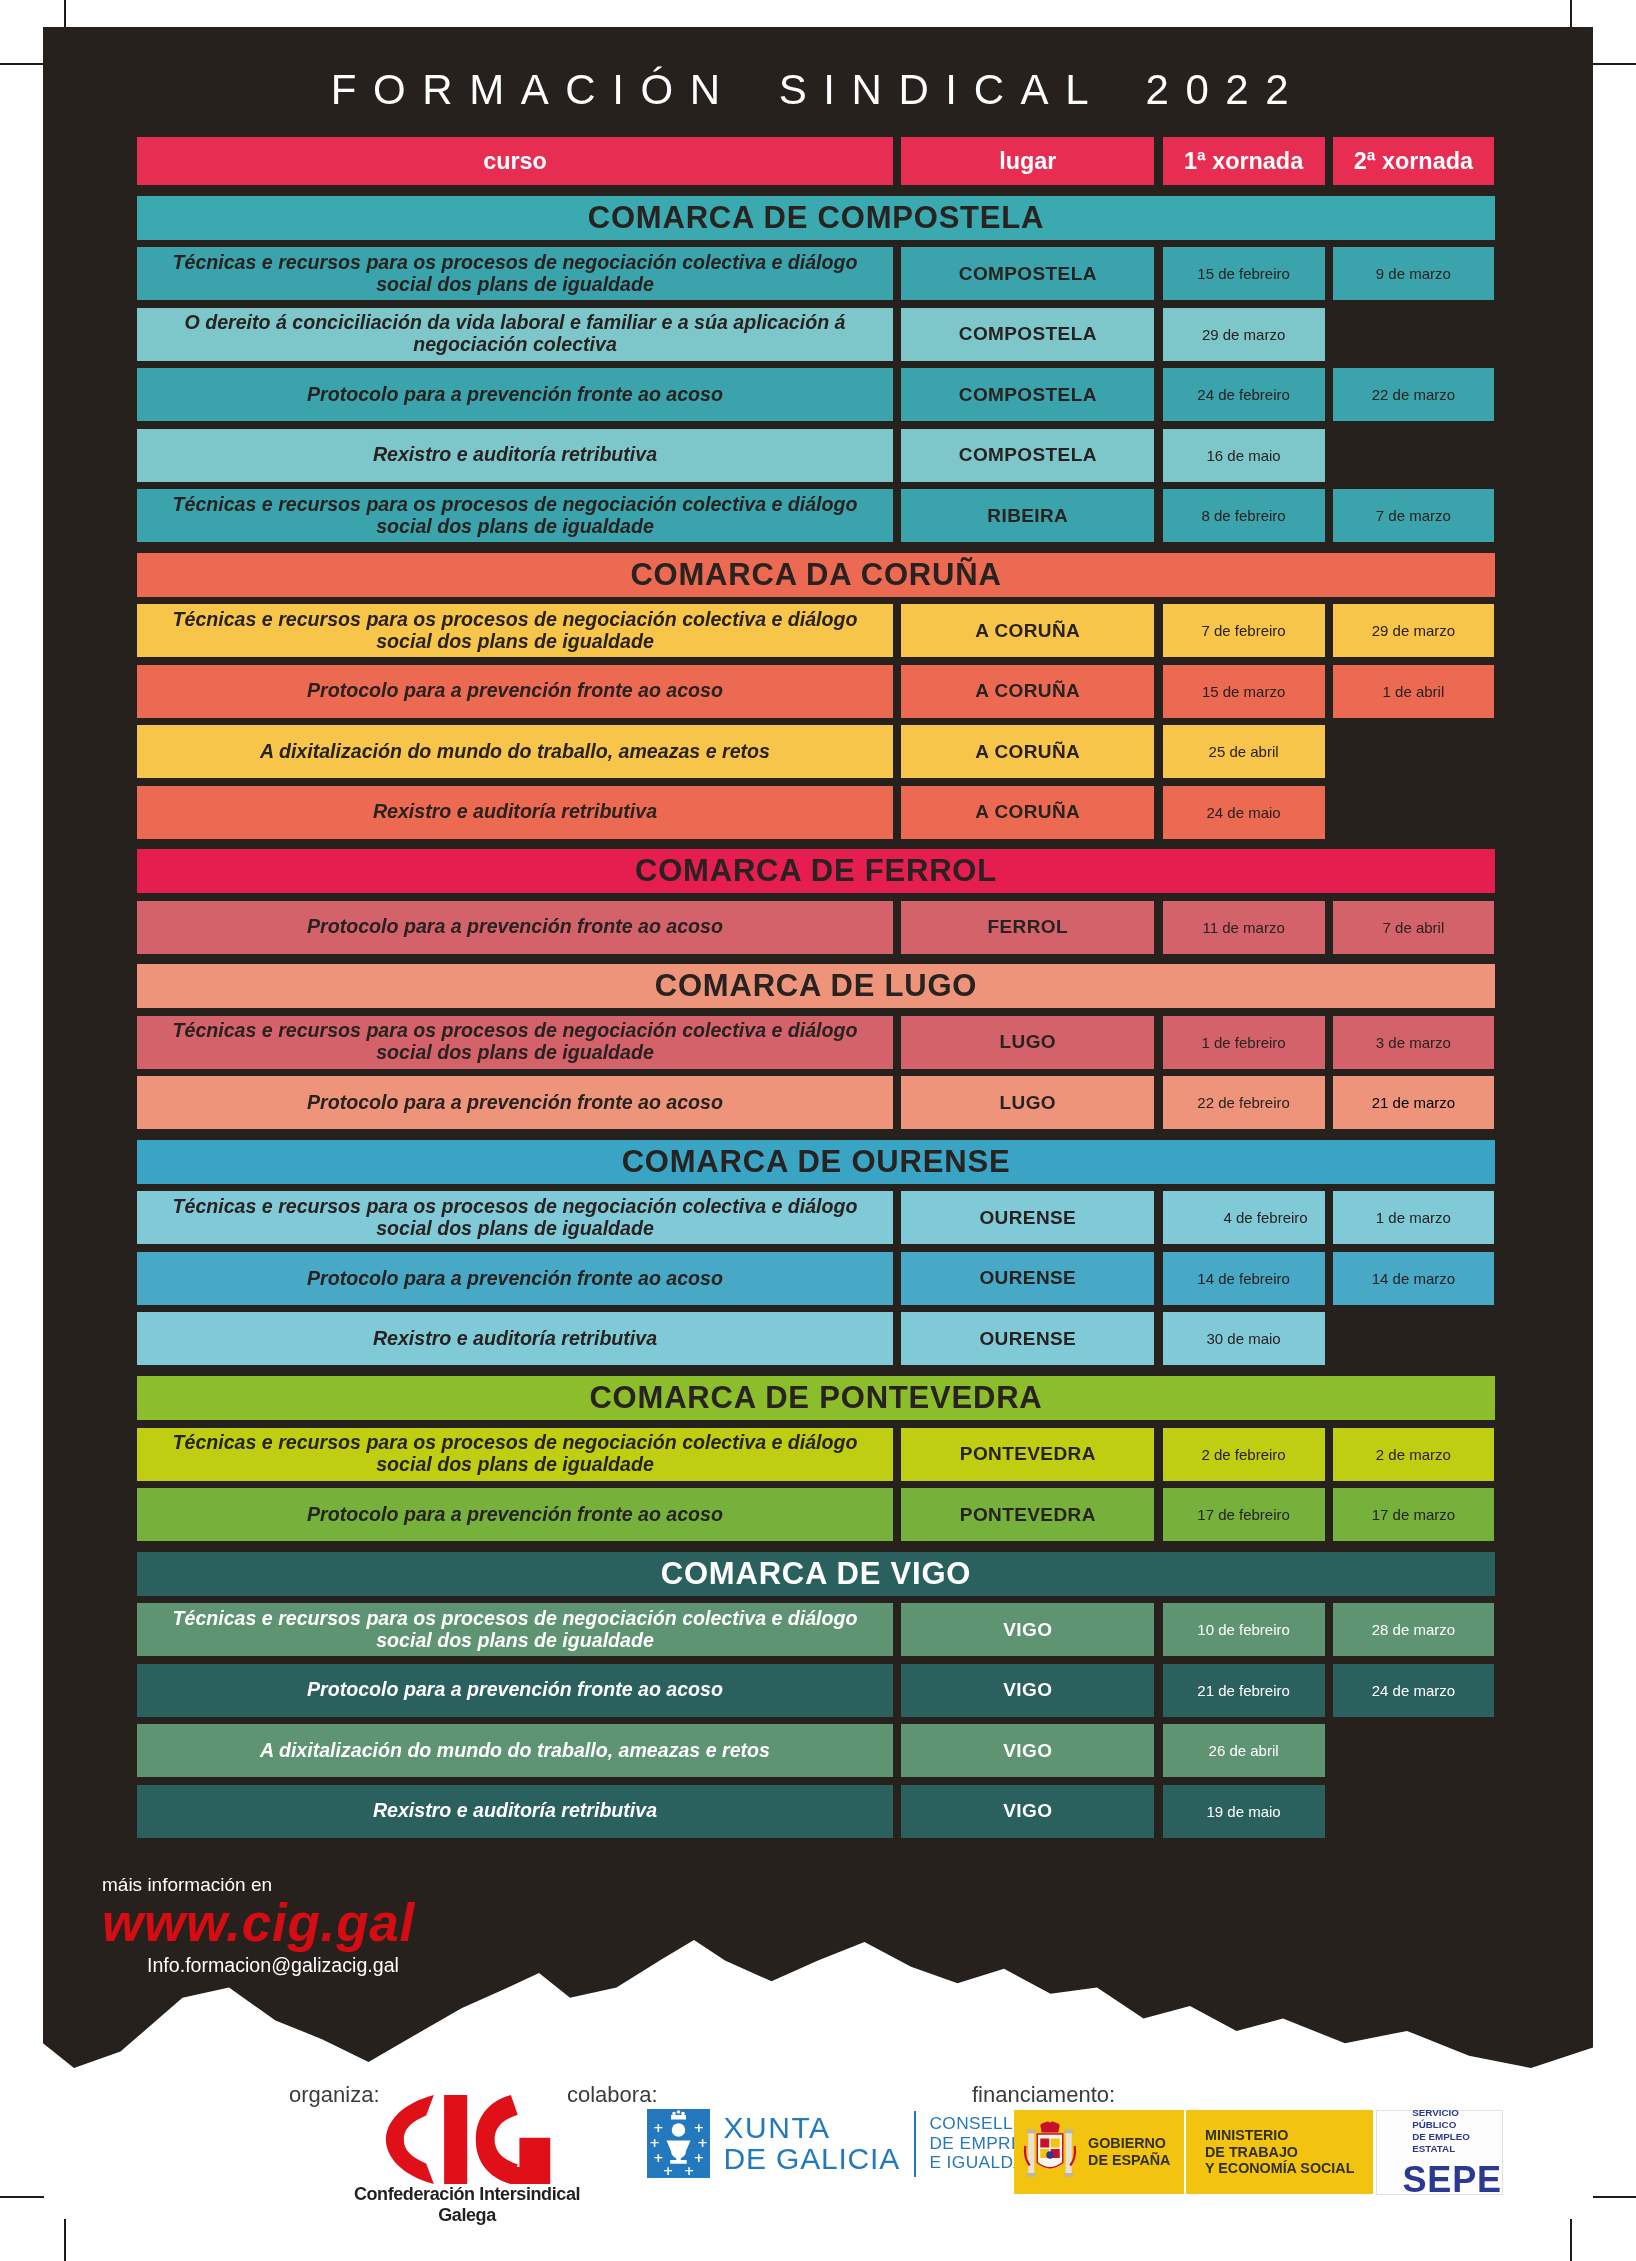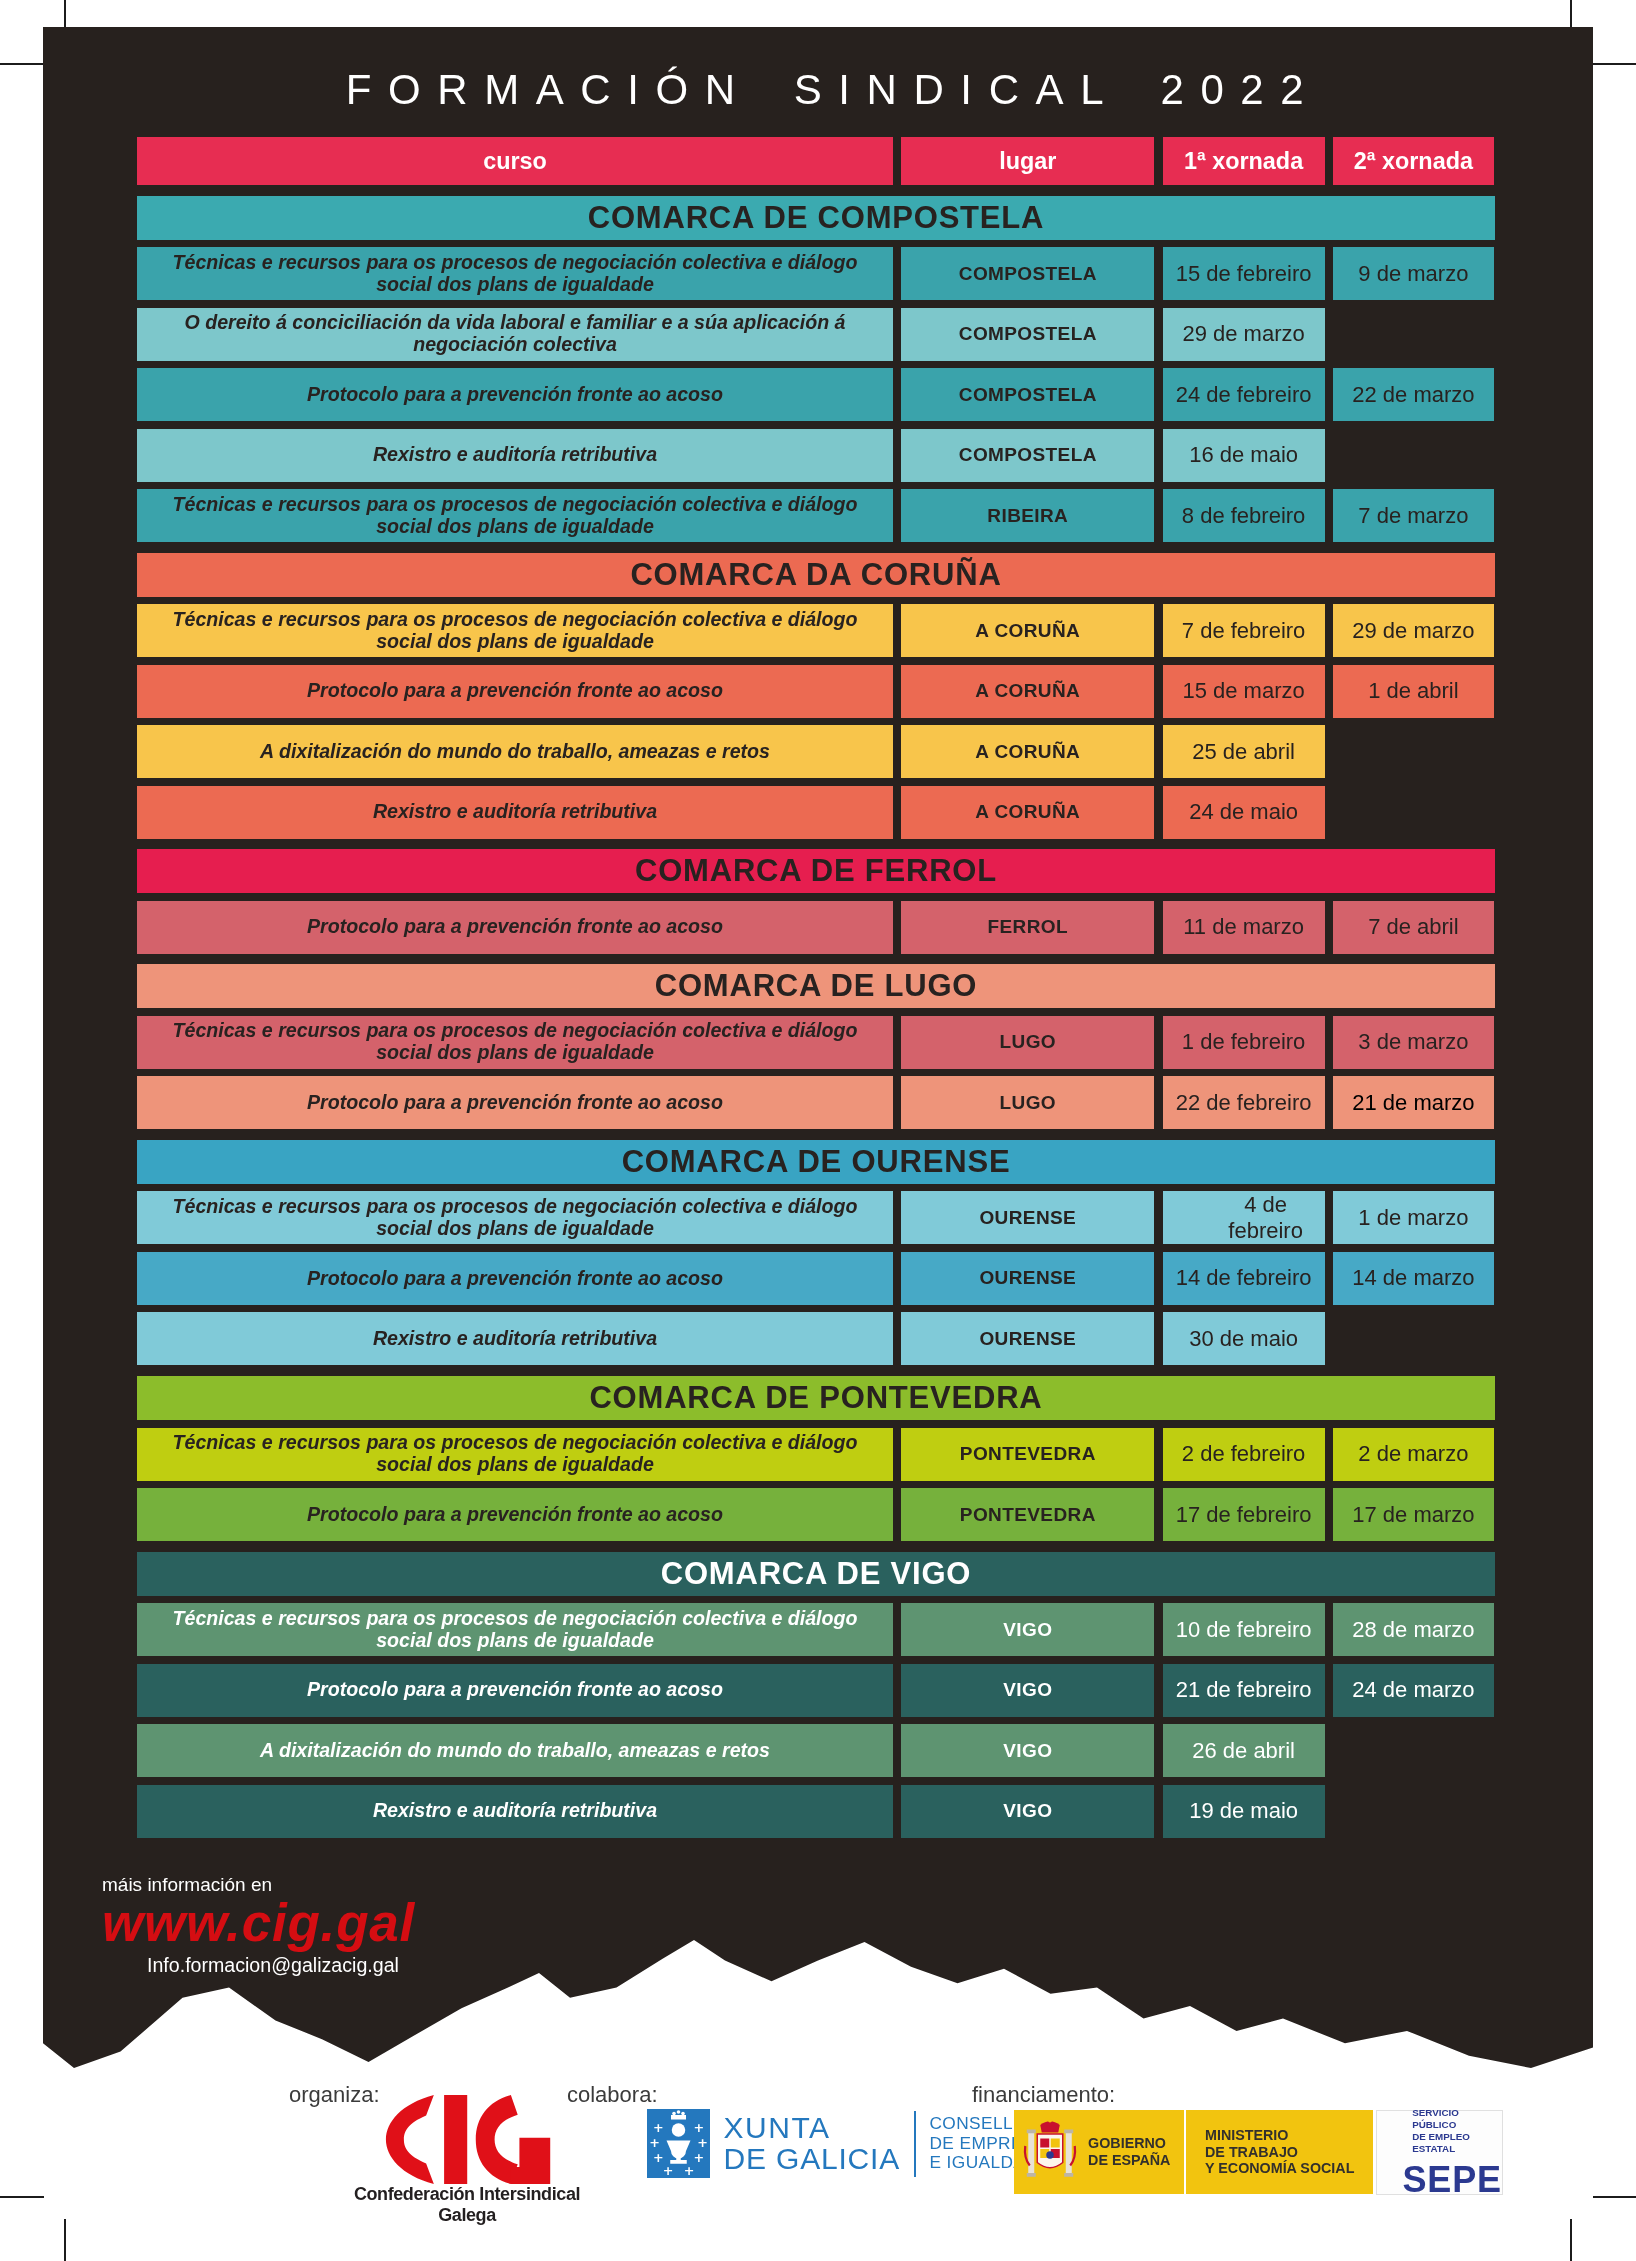--- a/index.html
+++ b/index.html
@@ -7,35 +7,35 @@
         font-family:"Liberation Sans",sans-serif;}
   
   .crop{position:absolute;background:#1c1c1c;}
   
   .poster{position:absolute;left:43px;top:27px;width:1550px;height:2068px;background:#27211E;
     clip-path:polygon(0% 0%,100% 0%,100% 97.7%,96% 98.7%,92% 98.1%,88% 96.9%,84% 97.5%,80% 96.3%,
       77% 96.9%,74% 95.7%,71% 96.3%,68% 94.8%,65% 95.1%,62% 93.9%,59% 94.6%,56% 93.8%,53% 92.6%,
       50% 93.5%,47% 94.5%,44% 93.5%,42% 92.5%,40% 93.4%,37% 94.8%,34% 95.3%,32% 94.1%,30% 94.8%,
       27% 95.8%,24% 97.1%,21% 98.4%,18% 97.3%,15% 96.4%,12% 94.8%,9% 95.3%,5% 97.9%,2% 98.7%,0% 97.5%);}
   .poster-title{position:absolute;left:0;top:39px;width:100%;text-align:center;color:#ffffff;
-    font-size:42px;font-weight:400;letter-spacing:16.6px;word-spacing:13.6px;padding-left:15px;}
+    font-size:42px;font-weight:400;letter-spacing:16.6px;word-spacing:13.6px;}
   
   .sched{position:absolute;left:94px;top:110px;width:1358px;}
   .grid-row{display:grid;grid-template-columns:756px 253px 162px 161px;column-gap:8.3px;}
   .thead{margin-bottom:10.6px;}
   .thead .cell{height:48px;display:flex;align-items:center;justify-content:center;
     color:#ffffff;font-weight:bold;font-size:23.4px;}
   .section{margin-bottom:10.6px;}
   .section-bar{height:44px;display:flex;align-items:center;justify-content:center;
     font-weight:bold;font-size:31px;letter-spacing:0.8px;margin-bottom:7.5px;}
   .row{margin-bottom:7.5px;}
   .row .cell{height:53px;display:flex;align-items:center;justify-content:center;text-align:center;}
   .cell.curso{font-weight:bold;font-style:italic;font-size:19.6px;line-height:1.12;padding:0 10.6px;box-sizing:border-box;}
   .cell.lugar{font-weight:bold;font-size:19px;letter-spacing:0.4px;}
-  .cell.date{font-size:22px;}
+  .cell.date{font-size:15px;}
   
   .more-info{position:absolute;left:59px;top:1847px;}
   .more-info .mi-label{color:#ffffff;font-size:19px;}
   .mi-url{color:#D50D12;font-size:53px;font-weight:bold;font-style:italic;letter-spacing:0.8px;line-height:1.0;}
   .mi-email{color:#ffffff;font-size:19.6px;margin-left:45px;margin-top:4.5px;}
   
   .partner-label{position:absolute;color:#3b3b3b;font-size:22px;}
   .cig-logo{position:absolute;left:375px;top:2095px;}
   .cig-text{position:absolute;left:324px;top:2184px;width:286px;text-align:center;color:#231f20;
     font-weight:bold;font-size:18px;letter-spacing:-0.4px;}

